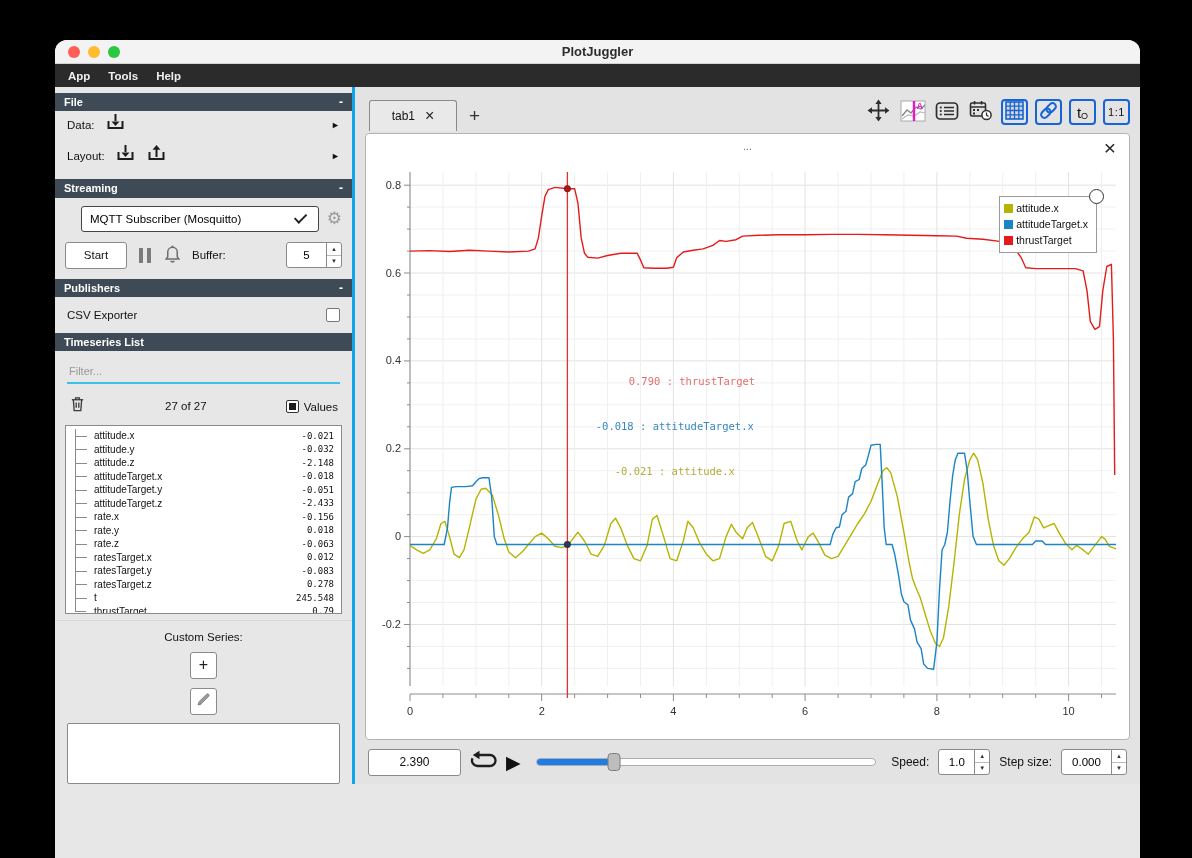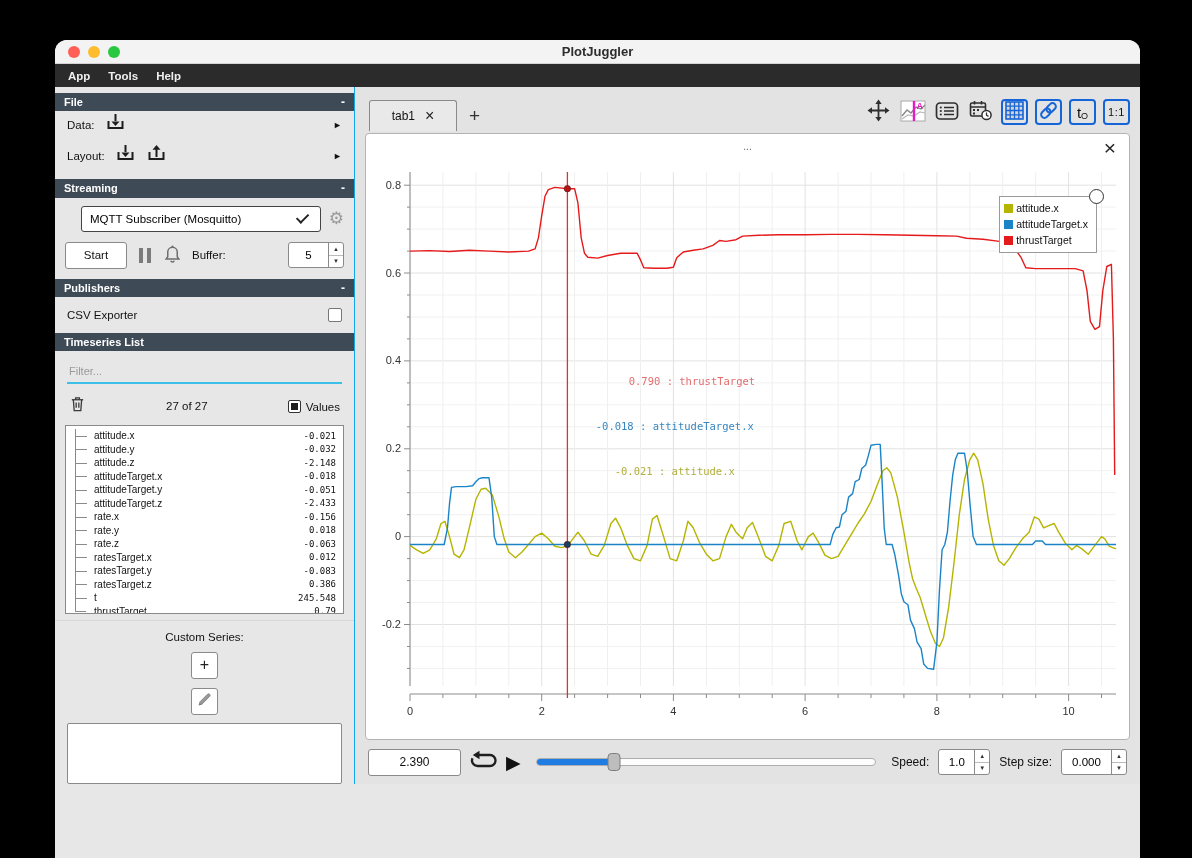--- a/index.html
+++ b/index.html
@@ -14,21 +14,21 @@
   .light { width:12px; height:12px; border-radius:50%; }
   .title-text { font-size:13px; font-weight:bold; color:#2d2d2d; }
 
   
   .menubar { height:23px; background:#2b2b2b; display:flex; align-items:center; padding-left:4px; }
   .menu-item { color:#f0f0f0; font-size:11.5px; font-weight:600; padding:0 9px; }
 
   .content { display:flex; height:697px; }
 
   
-  .sidebar { width:300px; background:#e7e7e7; border-right:1px solid #0ea5e9; padding-top:6px; display:flex; flex-direction:column; }
+  .sidebar { width:300px; background:#e7e7e7; border-right:3px solid #0ea5e9; padding-top:6px; display:flex; flex-direction:column; }
   .sec-head { background:#3e4a56; color:#fff; font-size:11px; font-weight:bold; height:19px; display:flex; align-items:center; justify-content:space-between; padding:0 9px; }
   .sec-head .collapse { font-weight:bold; font-size:12px; }
   .frow { display:flex; align-items:center; padding:2px 12px; gap:10px; }
   .frow .lbl { font-size:11.5px; color:#111; }
   .spacer { flex:1; }
   .submenu-arrow { font-size:9px; color:#111; }
   .icon-btn-flat { background:none; border:none; display:flex; align-items:center; }
 
   .combo-row { display:flex; align-items:center; gap:8px; padding:8px 10px 4px 10px;margin-left:16px; }
   .combo { flex:1; height:26px; background:#fff; border:1.5px solid #444; border-radius:3px; display:flex; align-items:center; padding:0 8px; }
@@ -306,21 +306,21 @@
             <span class="ts-val">0.012</span>
           </div>
         <div class="ts-row">
             <span class="twig"></span>
             <span class="ts-name">ratesTarget.y</span>
             <span class="ts-val">-0.083</span>
           </div>
         <div class="ts-row">
             <span class="twig"></span>
             <span class="ts-name">ratesTarget.z</span>
-            <span class="ts-val">0.386</span>
+            <span class="ts-val">0.278</span>
           </div>
         <div class="ts-row">
             <span class="twig"></span>
             <span class="ts-name">t</span>
             <span class="ts-val">245.548</span>
           </div>
         <div class="ts-row last">
             <span class="twig"></span>
             <span class="ts-name">thrustTarget</span>
             <span class="ts-val">0.79</span>

